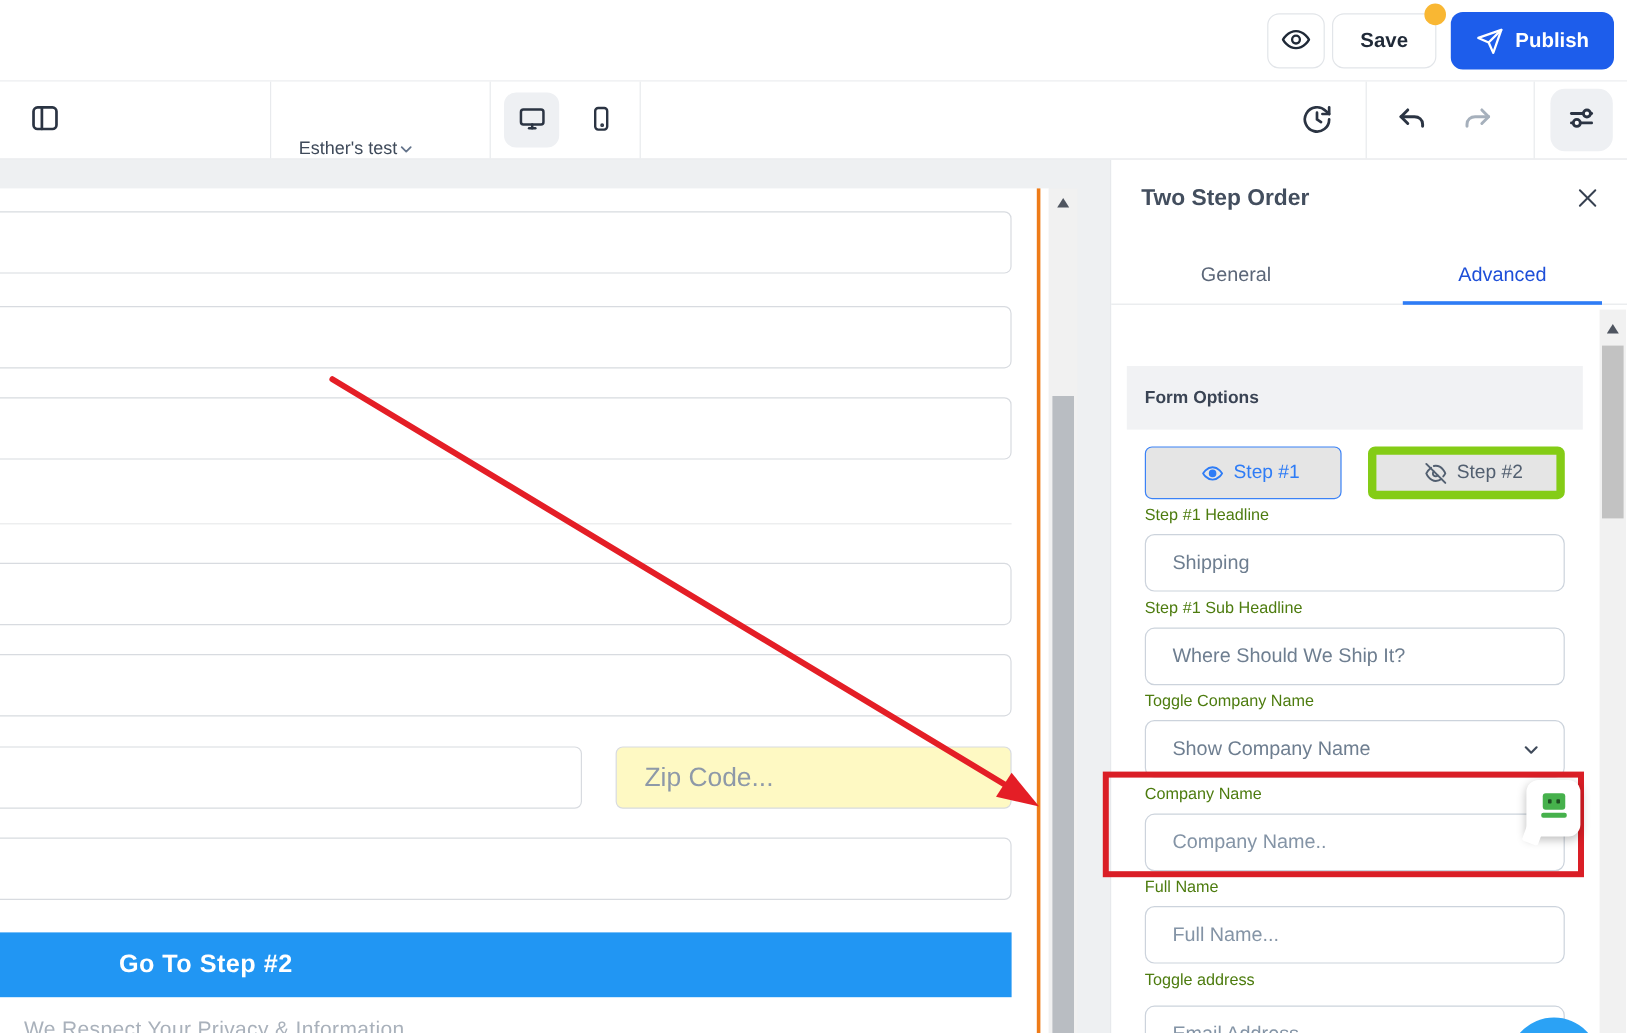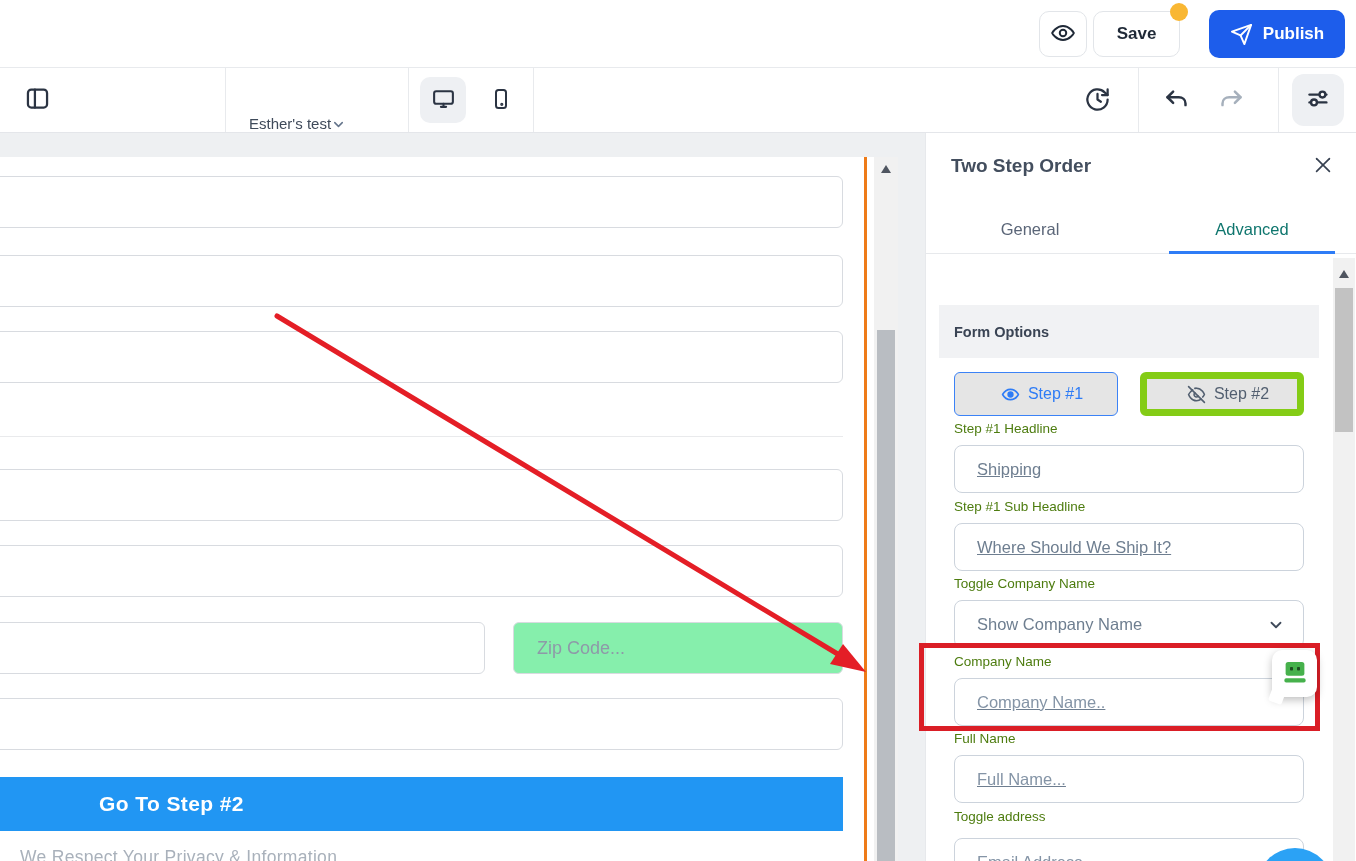--- a/index.html
+++ b/index.html
@@ -7,66 +7,66 @@
   .app { position: relative; width: 1356px; height: 861px; overflow: hidden; background:#eef0f2; }
 
   
   .topbar { position:absolute; left:0; top:0; width:1356px; height:68px; background:#fff; border-bottom:1px solid #e8eaed; z-index:5; }
   .topbar-actions { position:absolute; right:11px; top:10px; display:flex; align-items:center; }
   .icon-btn { display:flex; align-items:center; justify-content:center; background:#fff; border:1px solid #e2e5e9; border-radius:10px; cursor:pointer; }
   .preview-btn { width:48px; height:46px; }
   .save-wrap { position:relative; margin-left:6px; }
   .save-btn { width:87px; height:46px; font-size:17px; font-weight:600; color:#1f2937; font-family:"Liberation Sans",sans-serif; }
   .save-dot { position:absolute; right:-8px; top:-8px; width:18px; height:18px; border-radius:50%; background:#f9b733; }
-  .publish-btn { margin-left:29px; width:136px; height:48px; border:none; border-radius:10px; background:#1d5deb; color:#fff; font-size:17px; font-weight:700; display:flex; align-items:center; justify-content:center; gap:10px; cursor:pointer; font-family:"Liberation Sans",sans-serif; }
+  .publish-btn { margin-left:12px; width:136px; height:48px; border:none; border-radius:10px; background:#1d5deb; color:#fff; font-size:17px; font-weight:700; display:flex; align-items:center; justify-content:center; gap:10px; cursor:pointer; font-family:"Liberation Sans",sans-serif; }
 
   
   .toolbar { position:absolute; left:0; top:68px; width:1356px; height:65px; background:#fff; border-bottom:1px solid #e4e6ea; z-index:5; }
   .tb-divider { position:absolute; top:0; width:1px; height:64px; background:#e8eaed; }
   .tb-icon { position:absolute; display:flex; align-items:center; justify-content:center; background:transparent; border:none; cursor:pointer; }
   .tb-active { background:#eef0f3; border-radius:10px; }
   .page-select { position:absolute; left:249px; top:0; height:64px; display:flex; align-items:flex-end; cursor:pointer; background:none; border:none; }
   .page-select span { font-size:15px; color:#3f4a5a; font-family:"Liberation Sans",sans-serif; }
 
   
   .workspace { position:absolute; left:0; top:133px; width:1356px; height:728px; background:#eef0f2; }
 
   
   .canvas { position:absolute; left:0; top:24px; width:874px; height:704px; background:#fff; overflow:hidden; }
   .orange-line { position:absolute; left:864px; top:24px; width:3px; height:704px; background:#ee7b18; z-index:2; }
   .c-input { position:absolute; left:-40px; width:883px; height:52px; border:1px solid #d8dbe0; border-radius:6px; background:#fff; }
   .c-divider { position:absolute; left:-40px; width:883px; height:1px; background:#e9eaec; }
   .c-input-half { position:absolute; left:-40px; width:525px; height:52px; border:1px solid #d8dbe0; border-radius:6px; background:#fff; }
-  .zip-input { position:absolute; left:513px; width:330px; height:52px; border:1px solid #d8dbe0; border-radius:6px; background:#86efac; padding-left:23px; font-size:18px; color:#68768a; font-family:"Liberation Sans",sans-serif; }
+  .zip-input { position:absolute; left:513px; width:330px; height:52px; border:1px solid #d8dbe0; border-radius:6px; background:#fef9c3; padding-left:23px; font-size:22px; color:#68768a; font-family:"Liberation Sans",sans-serif; }
   .zip-input::placeholder { color:#8e99a8; opacity:1; }
   .cta-btn { position:absolute; left:-500px; top:620px; width:1343px; height:54px; background:#2196f3; border:none; color:#fff; font-size:21px; font-weight:700; letter-spacing:0.4px; cursor:pointer; font-family:"Liberation Sans",sans-serif; }
   .privacy { position:absolute; left:20px; top:690px; font-size:17.5px; color:#a9b1bb; letter-spacing:0.3px; }
 
   
   .c-scrollbar { position:absolute; left:874px; top:24px; width:24px; height:704px; background:#f1f1f1; }
   .sb-arrow-up { position:absolute; left:7px; top:8px; width:0; height:0; border-left:5px solid transparent; border-right:5px solid transparent; border-bottom:8px solid #4f5560; }
   .c-thumb { position:absolute; left:3px; top:173px; width:18px; height:531px; background:#b9bdc2; }
 
   
   .panel { position:absolute; left:925px; top:0; width:431px; height:728px; background:#fff; border-left:1px solid #e7e9ec; }
   .panel-title { position:absolute; left:25px; top:22px; font-size:19px; font-weight:600; color:#434e5e; }
   .panel-close { position:absolute; left:385px; top:21px; width:24px; height:24px; background:none; border:none; cursor:pointer; }
   .tabs { position:absolute; left:0; top:72px; width:431px; height:49px; border-bottom:1px solid #e7e9ec; }
   .tab { position:absolute; top:0; width:166px; height:49px; display:flex; align-items:center; justify-content:center; font-size:16.5px; cursor:pointer; background:none; border:none; font-family:"Liberation Sans",sans-serif; }
   .tab-general { left:21px; color:#5b6678; }
-  .tab-advanced { left:243px; color:#0f766e; font-weight:500; }
+  .tab-advanced { left:243px; color:#1d4ed8; font-weight:500; }
   .tab-underline { position:absolute; left:243px; top:46px; width:166px; height:3px; background:#2e7cf6; }
 
   .section-header { position:absolute; left:13px; top:172px; width:380px; height:53px; background:#f1f2f4; display:flex; align-items:center; padding-left:15px; font-size:14.5px; font-weight:600; color:#3a4454; }
   .step-btn { position:absolute; top:239px; width:164px; height:44px; border-radius:6px; background:#e5e5e5; display:flex; align-items:center; justify-content:center; gap:8px; font-size:16px; cursor:pointer; font-family:"Liberation Sans",sans-serif;padding-left:12px; }
   .step1 { left:28px; border:1px solid #3b82f6; color:#2e7cf6; }
   .step2 { left:214px; border:7px solid #84cc16; color:#525f70; }
 
   .f-label { position:absolute; left:28px; font-size:13.5px; font-weight:400; color:#4d7c0f; }
-  .f-input { position:absolute; left:28px; width:350px; height:48px; border:1px solid #ccd3dc; border-radius:8px; background:#fff; padding-left:22px; font-size:16.5px; color:#6e7e90; font-family:"Liberation Sans",sans-serif;text-decoration:underline; }
+  .f-input { position:absolute; left:28px; width:350px; height:48px; border:1px solid #ccd3dc; border-radius:8px; background:#fff; padding-left:22px; font-size:16.5px; color:#6e7e90; font-family:"Liberation Sans",sans-serif; }
   .f-input::placeholder { color:#8494a6; opacity:1; }
   .f-select { position:absolute; left:28px; width:350px; height:48px; border:1px solid #ccd3dc; border-radius:8px; background:#fff; display:flex; align-items:center; padding-left:22px; font-size:16.5px; color:#6e7e90; cursor:pointer; }
   .f-select .chev { position:absolute; right:18px; top:15px; }
 
   
   .p-scrollbar { position:absolute; left:407px; top:125px; width:22px; height:603px; background:#f1f1f1; }
   .p-thumb { position:absolute; left:2px; top:30px; width:18px; height:144px; background:#c2c2c2; }
 
   
   .red-box { position:absolute; left:919px; top:643px; width:401px; height:88px; border:5px solid #da1e26; z-index:20; pointer-events:none; }

